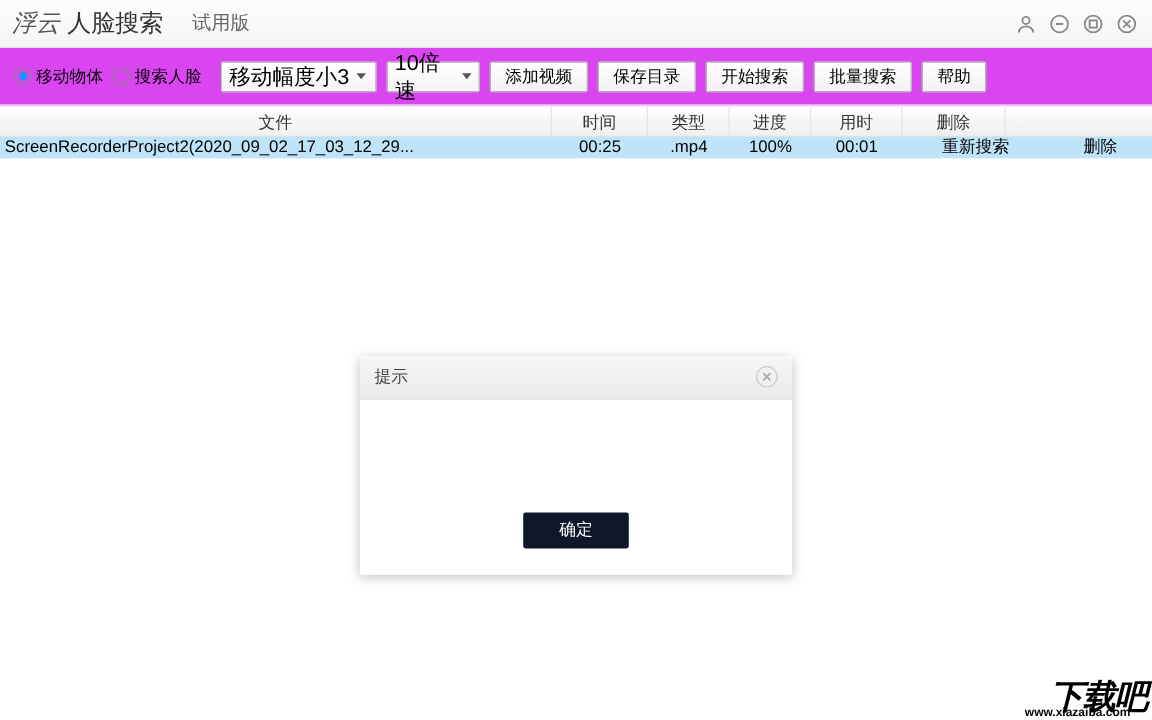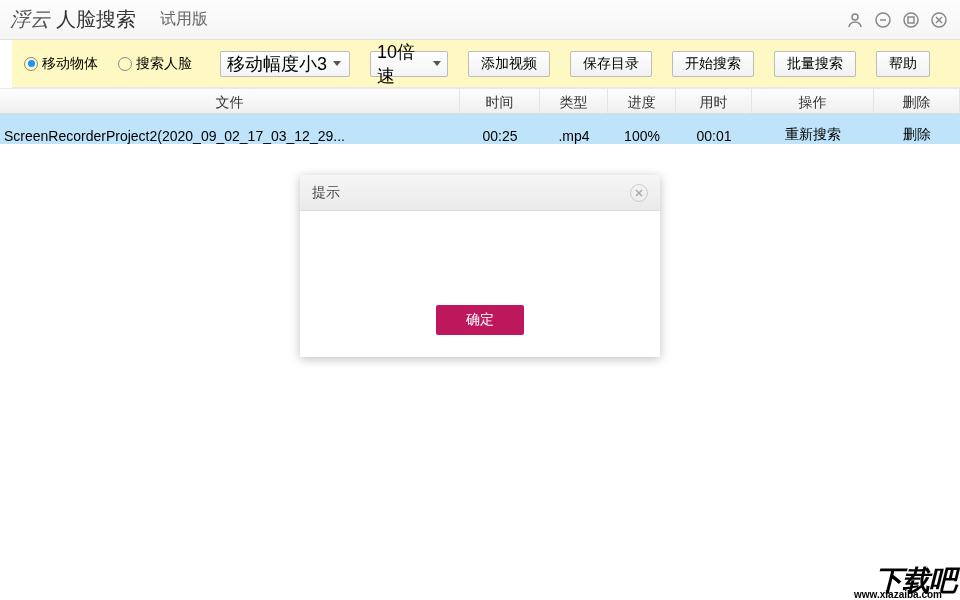--- a/index.html
+++ b/index.html
@@ -6,53 +6,53 @@
     body { width: 960px; height: 600px; background: #fff; position: relative; overflow: hidden; }
     
     .titlebar { height: 40px; background: linear-gradient(#fdfdfd, #f5f5f5); border-bottom: 1px solid #e0e0e0; display: flex; align-items: center; padding: 0 10px; }
     .logo1 { font-style: italic; font-weight: normal; font-size: 20px; color: #555; margin-right: 6px; }
     .logo2 { font-weight: normal; font-size: 20px; color: #333; }
     .edition { font-size: 16px; color: #666; margin-left: 24px; }
     .tb-spacer { flex: 1; }
     .tb-icon { width: 22px; height: 22px; margin-left: 6px; display: flex; align-items: center; justify-content: center; cursor: pointer; }
     .tb-icon svg { stroke: #888; fill: none; stroke-width: 1.5; }
     
-    .toolbar { height: 48px; display: flex; align-items: center; padding: 0 12px; gap: 20px; background: #fef9c3; border-bottom: 1px solid #e8e8e8; margin-left: 12px; }
+    .toolbar { height: 48px; display: flex; align-items: center; padding: 0 12px; gap: 8px; background: #d946ef; border-bottom: 1px solid #e8e8e8; }
     .radio-wrap { display: flex; align-items: center; font-size: 14px; }
     .radio { width: 14px; height: 14px; border: 1px solid #888; border-radius: 50%; margin-right: 4px; display: inline-flex; align-items: center; justify-content: center; }
     .radio.sel::after { content: ""; width: 7px; height: 7px; border-radius: 50%; background: #1e90ff; }
     .select { height: 26px; border: 1px solid #bbb; background: linear-gradient(#fff,#f4f4f4); display: flex; align-items: center; padding: 0 6px; font-size: 18px; cursor: pointer; border-radius: 2px; }
     .select .sel-text { margin-right: 6px; }
     .select .arrow { border-left: 4px solid transparent; border-right: 4px solid transparent; border-top: 5px solid #555; }
     .btn { height: 26px; padding: 0 12px; border: 1px solid #bbb; background: linear-gradient(#fff,#f1f1f1); font-size: 14px; cursor: pointer; border-radius: 2px; display:flex; align-items:center; }
     .gap-l { margin-left: 8px; }
     
     .table-head { height: 26px; display: flex; background: linear-gradient(#fdfdfd,#f0f0f0); border-bottom: 1px solid #ddd; border-top: 1px solid #e8e8e8; }
     .th { font-size: 14px; text-align: center; line-height: 26px; border-right: 1px solid #e4e4e4; color: #333; }
-    .table-row { height: 30px; display: flex; background: #bfe3f9; font-size: 14px; align-items: flex-end; }
+    .table-row { height: 18px; display: flex; background: #bfe3f9; font-size: 14px; align-items: flex-start; }
     .td { text-align: center; overflow: hidden; white-space: nowrap; text-overflow: ellipsis; }
     .td.left { text-align: left; padding-left: 4px; }
     
     .c-file { width: 460px; }
     .c-time { width: 80px; }
     .c-type { width: 68px; }
     .c-prog { width: 68px; }
     .c-used { width: 76px; }
     .c-op   { width: 122px; }
     .c-del  { width: 86px; }
     
-    .overlay { position: absolute; inset: 0; display: flex; align-items: flex-start; justify-content: center; }
+    .overlay { position: absolute; inset: 0; display: flex; align-items: center; justify-content: center; }
     .dialog { width: 360px; margin-top: 175px; background: #fff; box-shadow: 0 2px 10px rgba(0,0,0,0.25); }
     .dlg-head { height: 36px; background: linear-gradient(#f6f6f6,#eaeaea); border-bottom: 1px solid #ddd; display: flex; align-items: center; padding: 0 12px; font-size: 14px; color: #444; }
     .dlg-head .sp { flex:1; }
     .dlg-close { width: 18px; height: 18px; border: 1px solid #ccc; border-radius: 50%; display:flex; align-items:center; justify-content:center; cursor:pointer; }
     .dlg-close svg { stroke:#aaa; stroke-width:1.5; }
     .dlg-body { padding: 70px 16px 20px; font-size: 14px; color: #222; line-height: 1.6; }
     .dlg-foot { display:flex; justify-content:center; padding: 4px 0 22px; }
-    .dlg-btn { background: #be185d; color: #fff; border: none; padding: 6px 30px; font-size: 14px; cursor:pointer; border-radius: 2px; }
+    .dlg-btn { background: #0f172a; color: #fff; border: none; padding: 6px 30px; font-size: 14px; cursor:pointer; border-radius: 2px; }
     
     .watermark { position: absolute; right: 4px; bottom: 0; font-size: 28px; font-weight: 700; color: #000; font-style: italic; letter-spacing: -1px; }
     .wm-sub { position:absolute; right: 14px; bottom: 0; font-size: 10px; color:#000; font-style: normal; letter-spacing: 0; }
   </style>
 </head>
 <body>
 
 <div class="titlebar">
   <span class="logo1">浮云</span>
   <span class="logo2">人脸搜索</span>
@@ -108,21 +108,20 @@
   <button class="btn">批量搜索</button>
   <button class="btn">帮助</button>
 </div>
 
 <div class="table-head">
   <div class="th c-file">文件</div>
   <div class="th c-time">时间</div>
   <div class="th c-type">类型</div>
   <div class="th c-prog">进度</div>
   <div class="th c-used">用时</div>
-  <div class="th c-op">操作</div>
   <div class="th c-del">删除</div>
 </div>
 
 <div class="table-row">
   <div class="td c-file left">ScreenRecorderProject2(2020_09_02_17_03_12_29...</div>
   <div class="td c-time">00:25</div>
   <div class="td c-type">.mp4</div>
   <div class="td c-prog">100%</div>
   <div class="td c-used">00:01</div>
   <div class="td c-op">重新搜索</div>

